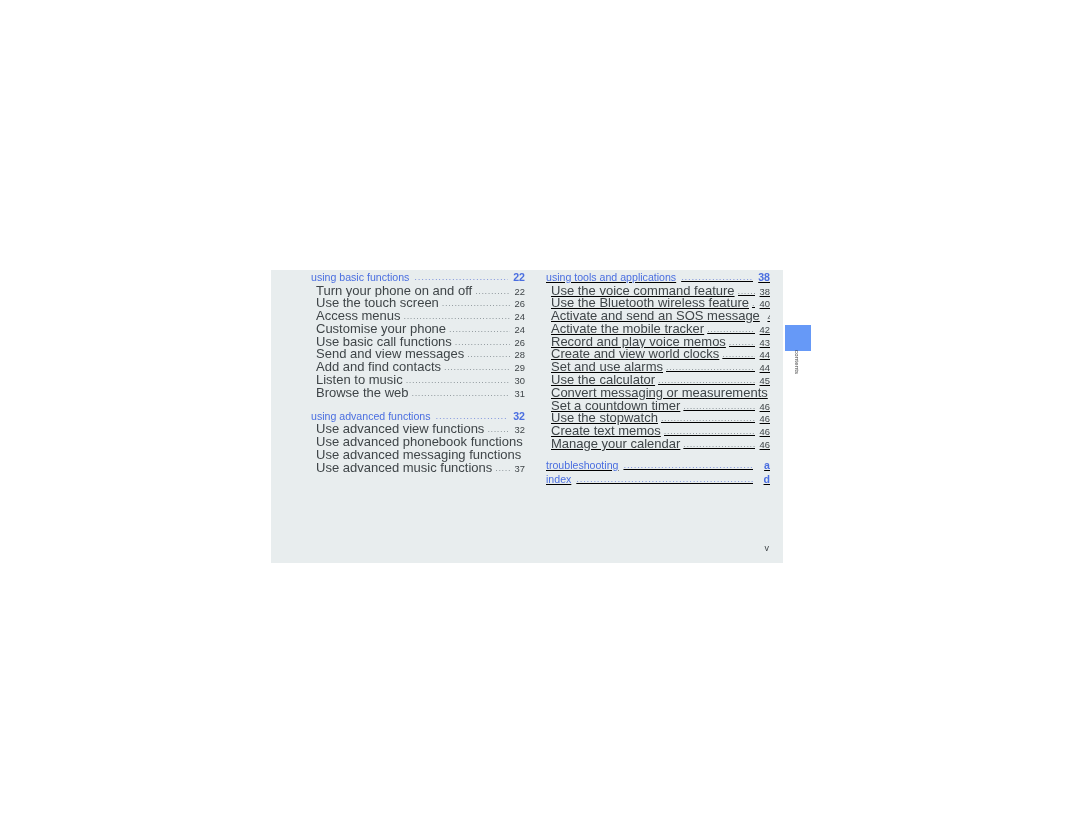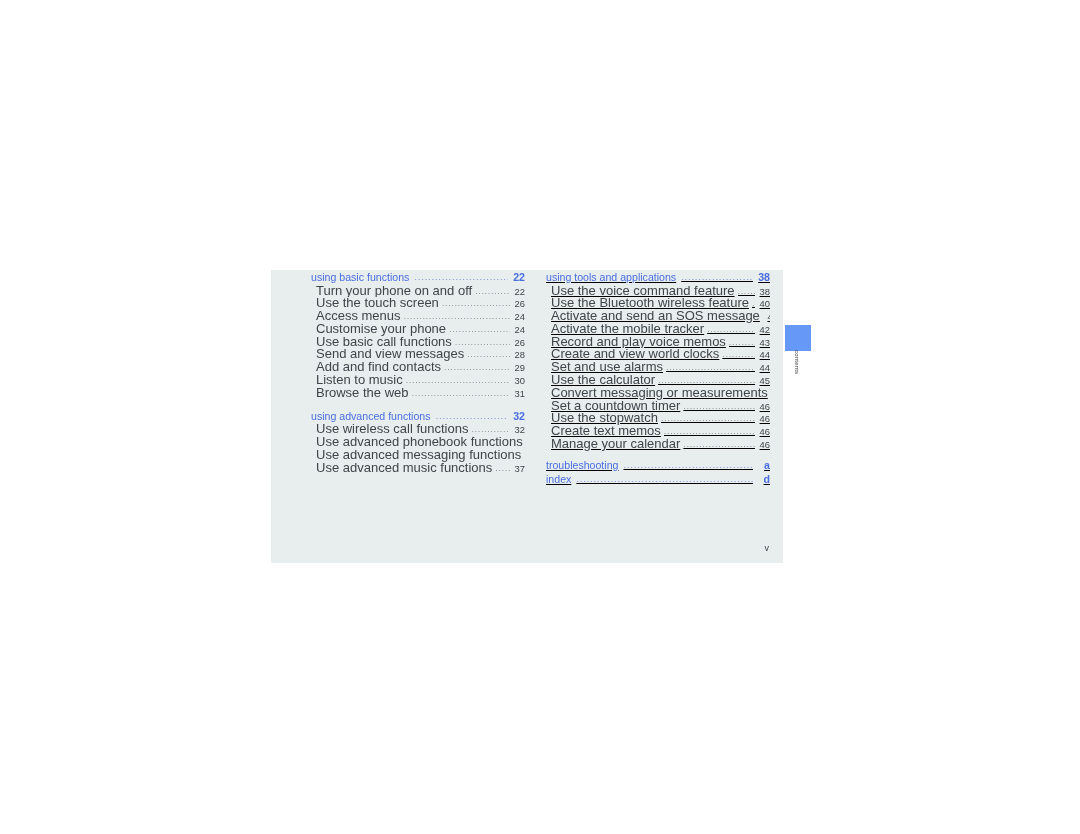--- a/index.html
+++ b/index.html
@@ -186,21 +186,21 @@
         <span class="leader">..........................................................................................</span>
         <span class="pagenum">31</span>
       </div>
       <div class="spacer-row"></div>
       <div class="toc-row heading">
         <span class="label">using advanced functions</span>
         <span class="leader">..........................................................................................</span>
         <span class="pagenum">32</span>
       </div>
       <div class="toc-row entry">
-        <span class="label">Use wireless call functions</span>
+        <span class="label">Use advanced view functions</span>
         <span class="leader">..........................................................................................</span>
         <span class="pagenum">32</span>
       </div>
       <div class="toc-row entry">
         <span class="label">Use advanced phonebook functions</span>
         <span class="leader">..........................................................................................</span>
         <span class="pagenum">35</span>
       </div>
       <div class="toc-row entry">
         <span class="label">Use advanced messaging functions</span>

